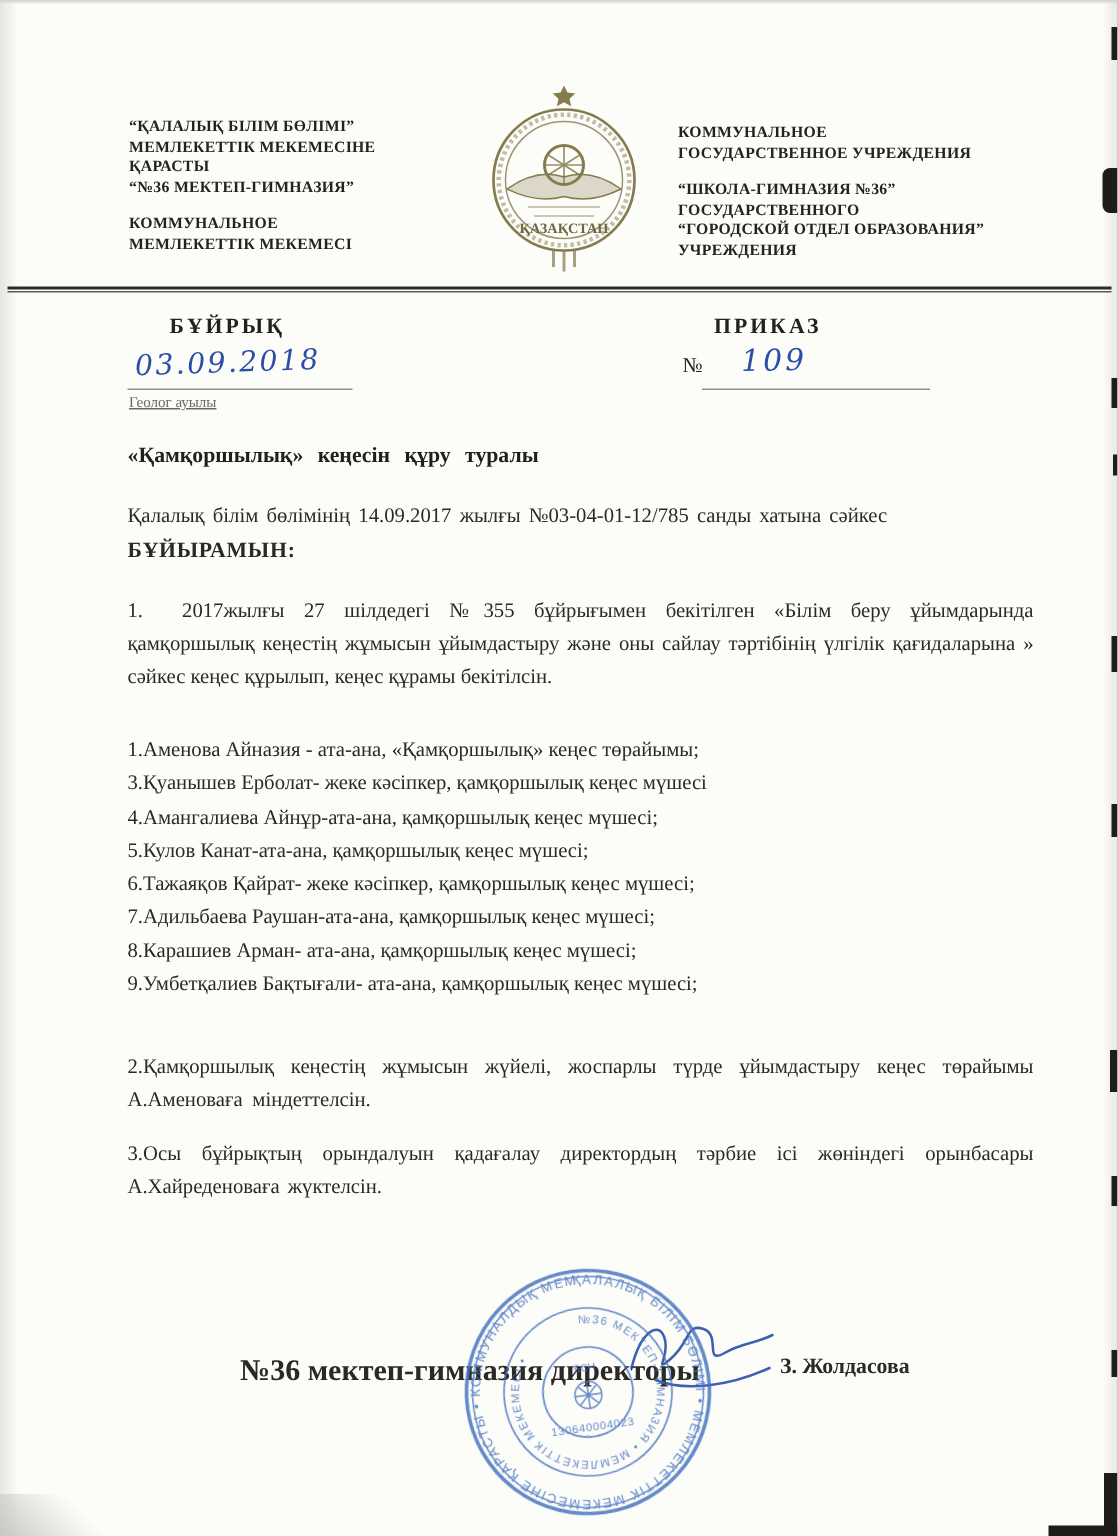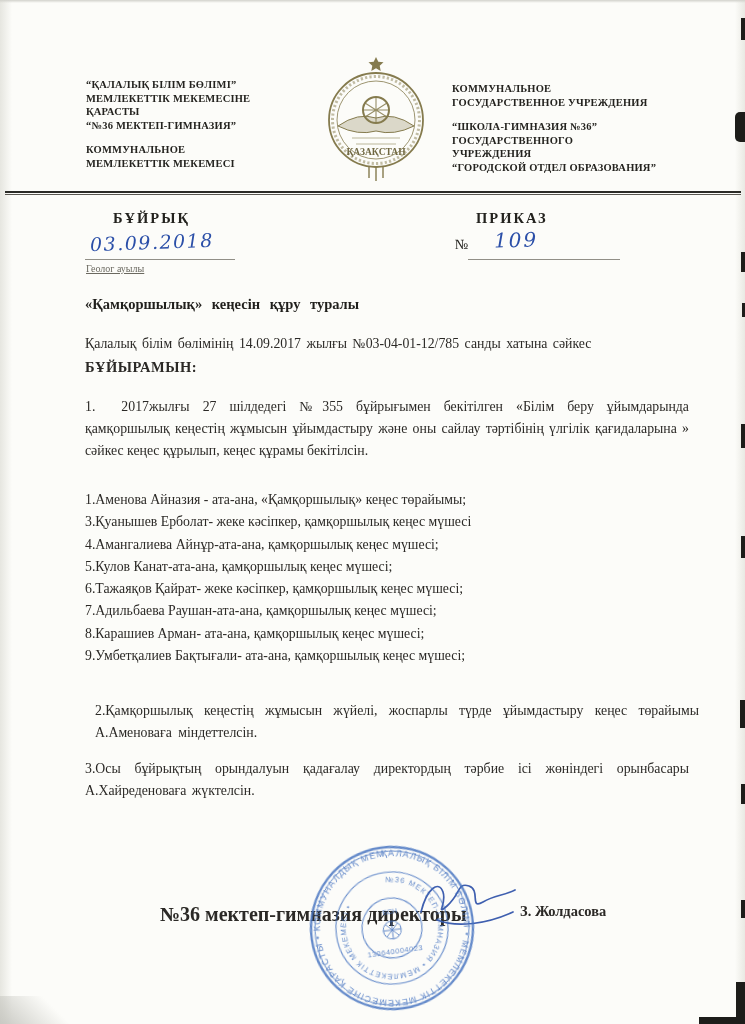--- a/index.html
+++ b/index.html
@@ -70,21 +70,21 @@
            font-size:14.5px; word-spacing:6px; color:#201f1c; }
   .intro   { position:absolute; left:85px; top:336px; width:604px;
              font-size:13.8px; text-align:justify; word-spacing:2px; }
   .resolve { position:absolute; left:85px; top:359px; font-weight:bold;
              font-size:14.5px; letter-spacing:.5px; }
   .para { font-size:13.8px; line-height:21.8px; text-align:justify; }
   .item1 { position:absolute; left:85px; top:396px; width:604px; }
   .item1 .num { display:inline-block; margin-right:26px; }
   .members { position:absolute; left:85px; top:489px; width:620px;
              font-size:13.8px; line-height:22.3px; }
-  .item2 { position:absolute; left:95px; top:700px; width:604px; word-spacing:3px; }
+  .item2 { position:absolute; left:85px; top:700px; width:604px; word-spacing:3px; }
   .item3 { position:absolute; left:85px; top:758px; width:604px; word-spacing:2px; }
 
   
   .sig-label { position:absolute; left:160px; top:903px; font-weight:bold; font-size:20px; }
   .sig-name  { position:absolute; left:520px; top:903px; font-weight:bold; font-size:14.5px; }
   .sig-scribble { position:absolute; left:415px; top:874px; width:112px; height:60px; }
   .hand-stroke { stroke:var(--handwriting, #2b4fa8); }
 
   .stamp { position:absolute; left:306px; top:842px; width:172px; height:172px;
            opacity:.82; filter:blur(.3px); transform:rotate(-8deg); pointer-events:none; }
@@ -136,22 +136,22 @@
       <text class="emb-text" x="54" y="101" text-anchor="middle" font-size="9.5">ҚАЗАҚСТАН</text>
     </svg>
   </div>
 
   <div class="org org-right">
     <div>КОММУНАЛЬНОЕ</div>
     <div>ГОСУДАРСТВЕННОЕ УЧРЕЖДЕНИЯ</div>
     <div class="gap"></div>
     <div>“ШКОЛА-ГИМНАЗИЯ №36”</div>
     <div>ГОСУДАРСТВЕННОГО</div>
+    <div>“ГОРОДСКОЙ ОТДЕЛ ОБРАЗОВАНИЯ”</div>
     <div>УЧРЕЖДЕНИЯ</div>
-    <div>“ГОРОДСКОЙ ОТДЕЛ ОБРАЗОВАНИЯ”</div>
   </div>
 
   <div class="rule"></div>
 
   <div class="order-label order-kk">БҰЙРЫҚ</div>
   <div class="order-label order-ru">ПРИКАЗ</div>
 
   <div class="hand date-hand">03.09.2018</div>
   <div class="blank-line date-line"></div>
   <div class="place">Геолог ауылы</div>

